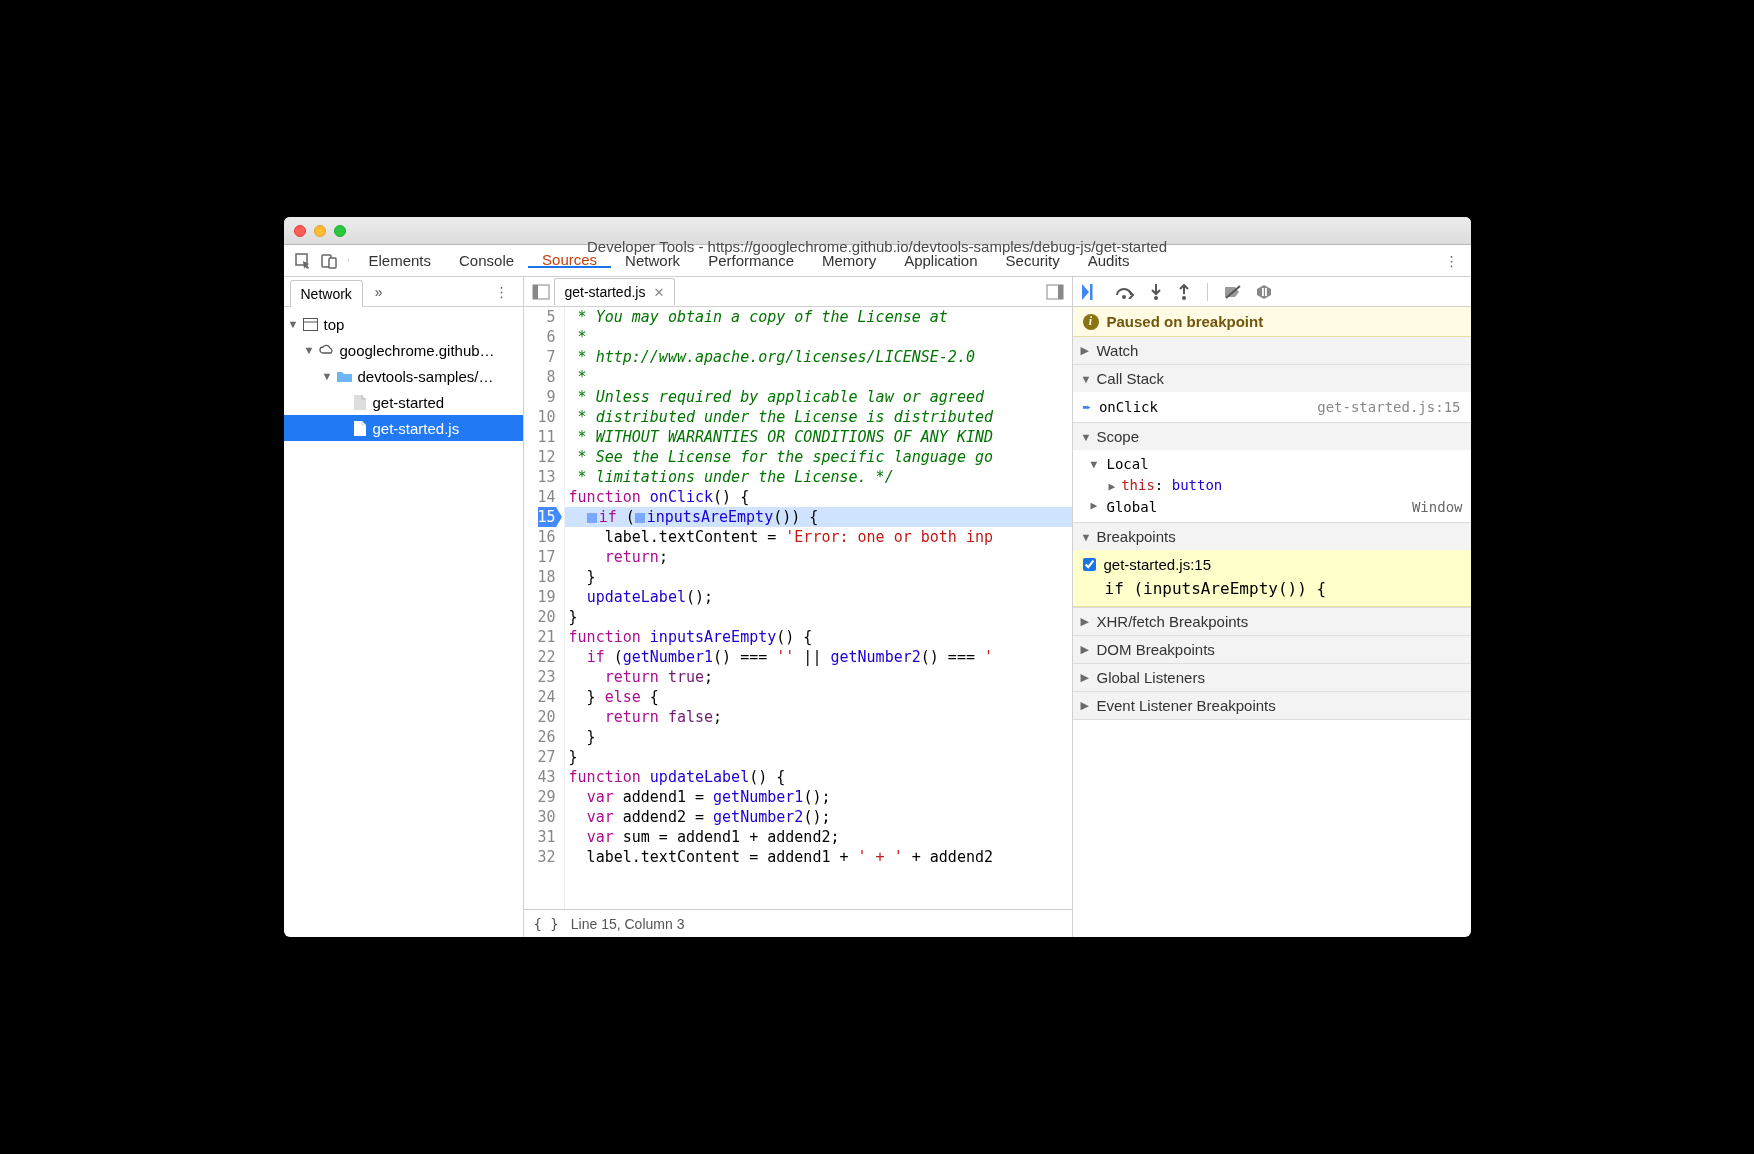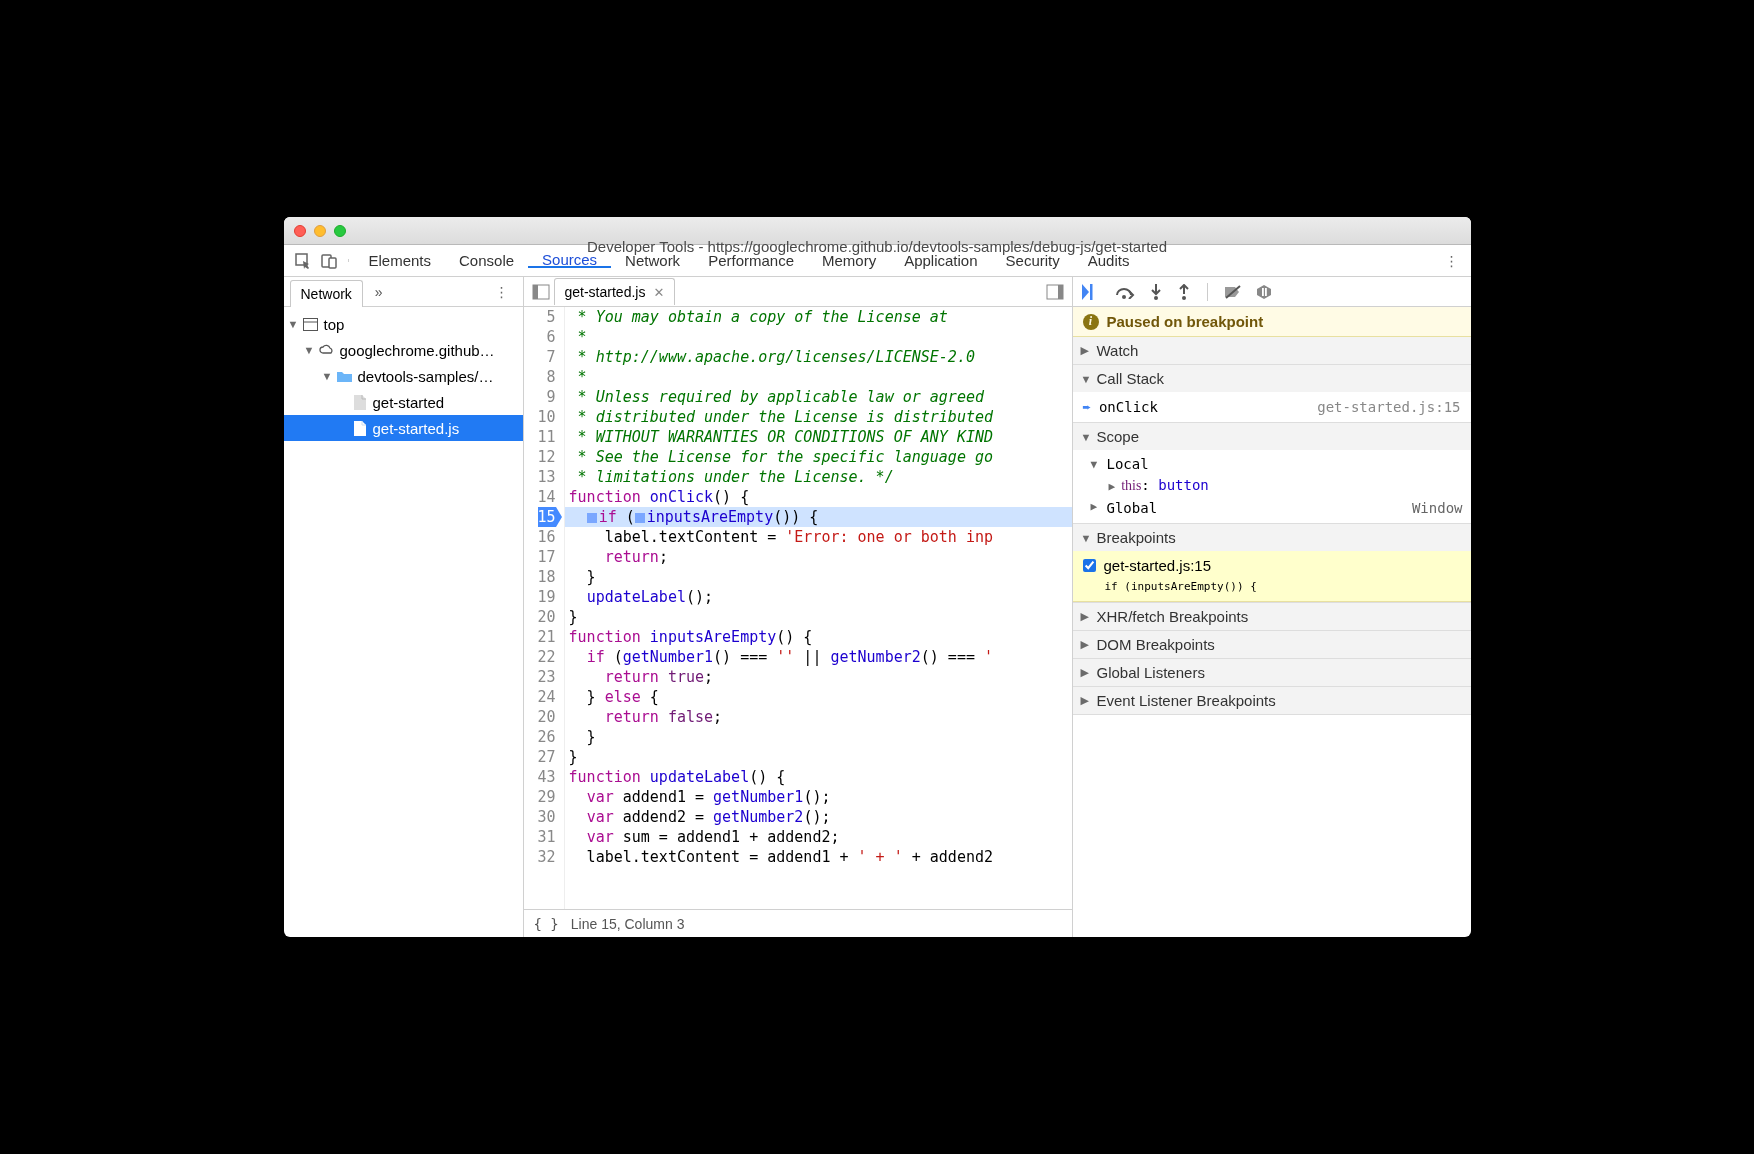--- a/index.html
+++ b/index.html
@@ -11,21 +11,21 @@
 .traffic { display: flex; gap: 8px; position: absolute; left: 10px; }
 .traffic span { width: 12px; height: 12px; border-radius: 50%; display: block; }
 .tr-close{ background:#ff5f57;border:1px solid #e33e32;} .tr-min{background:#ffbd2e;border:1px solid #e09e3e;} .tr-max{background:#28c940;border:1px solid #1dad2b;}
 .title { flex: 1; text-align: center; font-size: 15px; color: #4a4a4a; font-weight: 400; margin-top: 31px; }
 
 
 .tabsrow { height: 32px; border-bottom: 1px solid #d0d0d0; display: flex; align-items: stretch; padding: 8px 6px; }
 .tabsrow .iconbtn { width: 26px; display:flex;align-items:center;justify-content:center;color:#5f5f5f; }
 .tabsrow .sep { width:1px; background:#d0d0d0; margin: 6px 6px; }
 .maintab { padding: 0 14px; display:flex;align-items:center; color:#333; font-size:15px; cursor:default; }
-.maintab.active { color:#1d4ed8; border-bottom: 2px solid #1a73e8; }
+.maintab.active { color:#c2410c; border-bottom: 2px solid #1a73e8; }
 .spacer{flex:1}
 .kebab{width:26px;display:flex;align-items:center;justify-content:center;color:#666;}
 
 
 .body { flex:1; display:flex; overflow:hidden; }
 .pane{ display:flex; flex-direction:column; }
 .pane.left{ width:240px; border-right:1px solid #d0d0d0; }
 .pane.mid{ flex:1; border-right:1px solid #d0d0d0; }
 .pane.right{ width:398px; }
 
@@ -69,27 +69,27 @@
 .banner .info{display:inline-flex;width:16px;height:16px;border-radius:50%;background:#8a7412;color:#fffbe5;align-items:center;justify-content:center;font-size:12px;font-style:italic;font-family:Georgia,serif;}
 .sect{ border-bottom:1px solid #ddd;}
 .secthdr{ display:flex;align-items:center;padding:5px 8px;background:#f3f3f3;font-size:15px;color:#333;cursor:default; gap:6px;}
 .secthdr .tri{color:#6b6b6b;}
 .sectbody{ padding:3px 0; font-family:Menlo,Monaco,monospace;font-size:14px;}
 .csrow{display:flex;align-items:center;padding:4px 10px;gap:8px;}
 .csrow .arrow{color:#4285f4;}
 .csrow .loc{margin-left:auto;color:#888;font-family:inherit;}
 .scope-sub{padding:3px 8px 3px 18px;display:flex;gap:6px;align-items:center;}
 .scope-line{padding:2px 8px 2px 36px;}
-.scope-line .k{color:#701a75;font-family:Liberation Serif, serif;} .scope-line .v{color:#1c00cf;}
+.scope-line .k{color:#b91c1c;} .scope-line .v{color:#1c00cf;}
 .gl-row{display:flex;padding:4px 8px 4px 18px;}
 .gl-row .tri{color:#6b6b6b;margin-right:6px;}
 .gl-row .r{margin-left:auto;color:#666;font-family:Menlo,monospace;}
 .bprow{ background:#ffffcc; padding:6px 10px; font-size:15px; display:flex;align-items:center;gap:8px;}
 .bprow input{accent-color:#1a73e8;}
-.bpcode{ background:#ffffcc; padding:0 10px 8px 32px; font-family:Menlo,monospace; font-size:11px; border-bottom:1px solid #e8e0a0;}
+.bpcode{ background:#ffffcc; padding:0 10px 8px 32px; font-family:Menlo,monospace; font-size:16px; border-bottom:1px solid #e8e0a0;}
 svg{display:block;}
 </style>
 </head>
 <body>
 
 <div class="window">
 
   <div class="titlebar">
     <div class="traffic">
       <span class="tr-close"></span>

